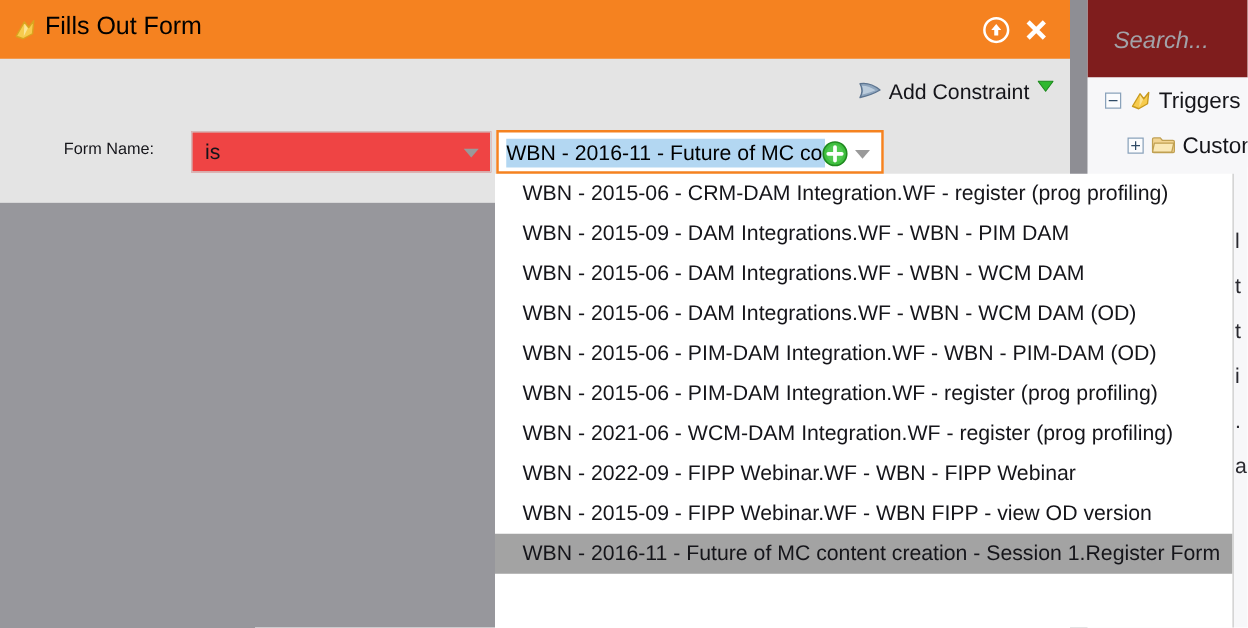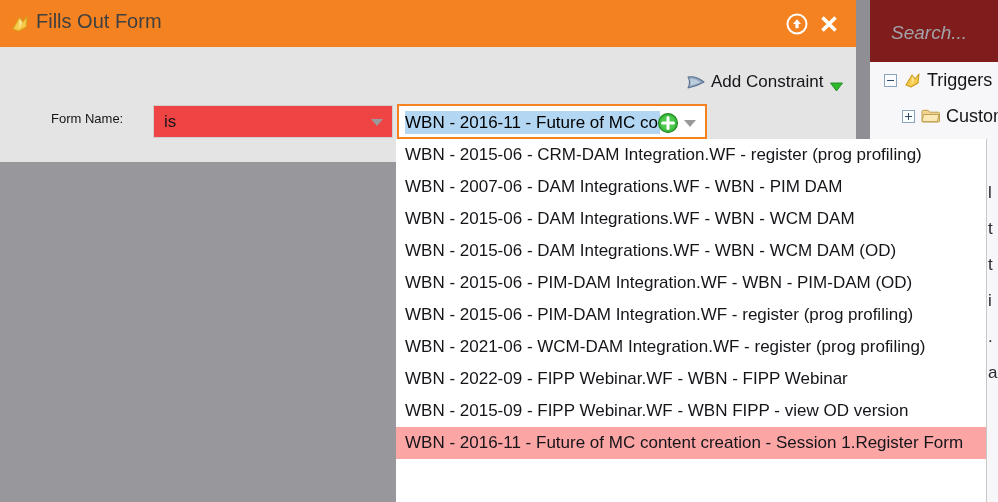--- a/index.html
+++ b/index.html
@@ -127,40 +127,40 @@
   }
   .title-icon {
     position: absolute;
     left: 10px; top: 14px;
     width: 20px; height: 20px;
   }
   .title-text {
     position: absolute;
     left: 36px; top: 10px;
     font-size: 20px;
-    color: #404040;
+    color: #000000;
     font-family: "Liberation Sans", sans-serif;
     white-space: nowrap;
   }
   .title-btn {
     position: absolute;
     top: 13px;
     width: 22px; height: 22px;
     cursor: pointer;
   }
   .btn-up { left: 786px; }
   .btn-close { left: 818px; }
 
   
   .add-constraint {
     position: absolute;
     left: 686px; top: 64px;
     height: 28px;
     display: flex;
-    align-items: flex-end;
+    align-items: flex-start;
     cursor: pointer;
   }
   .ac-icon { margin-right: 5px; display: inline-flex; }
   .ac-label {
     font-size: 17px;
     color: #15151a;
     font-family: "Liberation Sans", sans-serif;
     white-space: nowrap;
   }
   .ac-caret { margin-left: 7px; display: inline-flex; }
@@ -252,31 +252,31 @@
     height: 363px;
     background: #ffffff;
     border-right: 1px solid #c8c8c8;
     box-sizing: border-box;
     z-index: 15;
     overflow: hidden;
   }
   .dd-item {
     height: 32px;
     line-height: 32px;
-    padding-left: 9px;
+    padding-left: 22px;
     font-size: 17px;
     color: #15151a;
     font-family: "Liberation Sans", sans-serif;
     white-space: nowrap;
     overflow: hidden;
     cursor: pointer;
     box-sizing: border-box;
   }
   .dd-item.selected {
-    background: #fca5a5;
+    background: #a3a3a3;
   }
 
   
   .bg-text-col {
     position: absolute;
     left: 988px; top: 139px;
     width: 10px; height: 363px;
     overflow: hidden;
     z-index: 10;
   }
@@ -396,21 +396,21 @@
         <circle cx="11" cy="11" r="9.4" fill="#3fbf3f" stroke="#1f8a1f" stroke-width="1.3"></circle>
         <circle cx="11" cy="11" r="6.8" fill="#5fd15f" opacity="0.55"></circle>
         <path d="M11 5.6 V16.4 M5.6 11 H16.4" stroke="#ffffff" stroke-width="3" stroke-linecap="round"></path>
       </svg>
     </span>
     <span class="val-caret"></span>
   </div>
 
   <div class="dropdown">
     <div class="dd-item">WBN - 2015-06 - CRM-DAM Integration.WF - register (prog profiling)</div>
-    <div class="dd-item">WBN - 2007-06 - DAM Integrations.WF - WBN - PIM DAM</div>
+    <div class="dd-item">WBN - 2015-09 - DAM Integrations.WF - WBN - PIM DAM</div>
     <div class="dd-item">WBN - 2015-06 - DAM Integrations.WF - WBN - WCM DAM</div>
     <div class="dd-item">WBN - 2015-06 - DAM Integrations.WF - WBN - WCM DAM (OD)</div>
     <div class="dd-item">WBN - 2015-06 - PIM-DAM Integration.WF - WBN - PIM-DAM (OD)</div>
     <div class="dd-item">WBN - 2015-06 - PIM-DAM Integration.WF - register (prog profiling)</div>
     <div class="dd-item">WBN - 2021-06 - WCM-DAM Integration.WF - register (prog profiling)</div>
     <div class="dd-item">WBN - 2022-09 - FIPP Webinar.WF - WBN - FIPP Webinar</div>
     <div class="dd-item">WBN - 2015-09 - FIPP Webinar.WF - WBN FIPP - view OD version</div>
     <div class="dd-item selected">WBN - 2016-11 - Future of MC content creation - Session 1.Register Form</div>
   </div>
 

